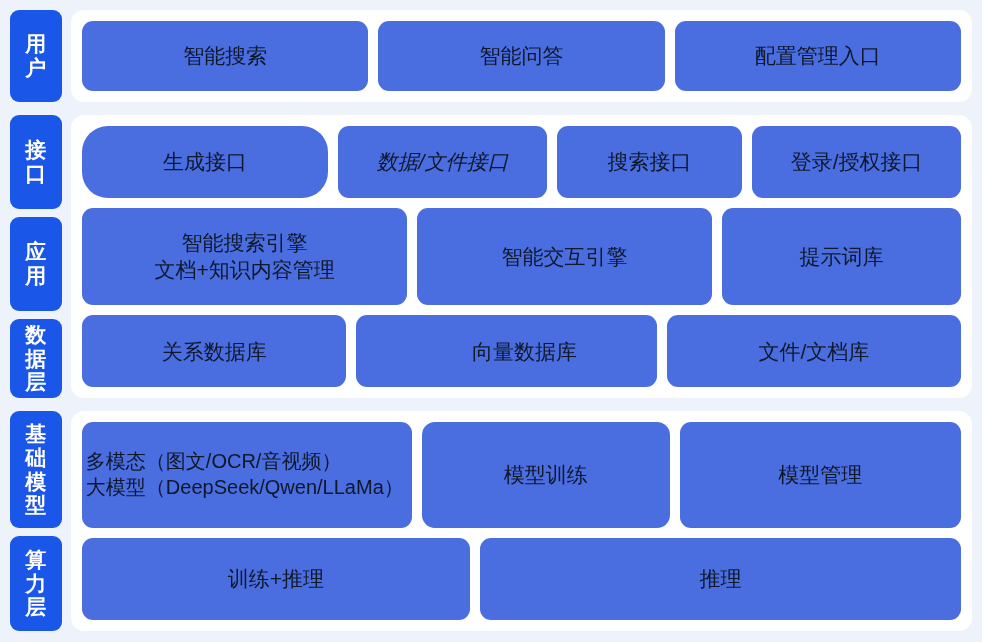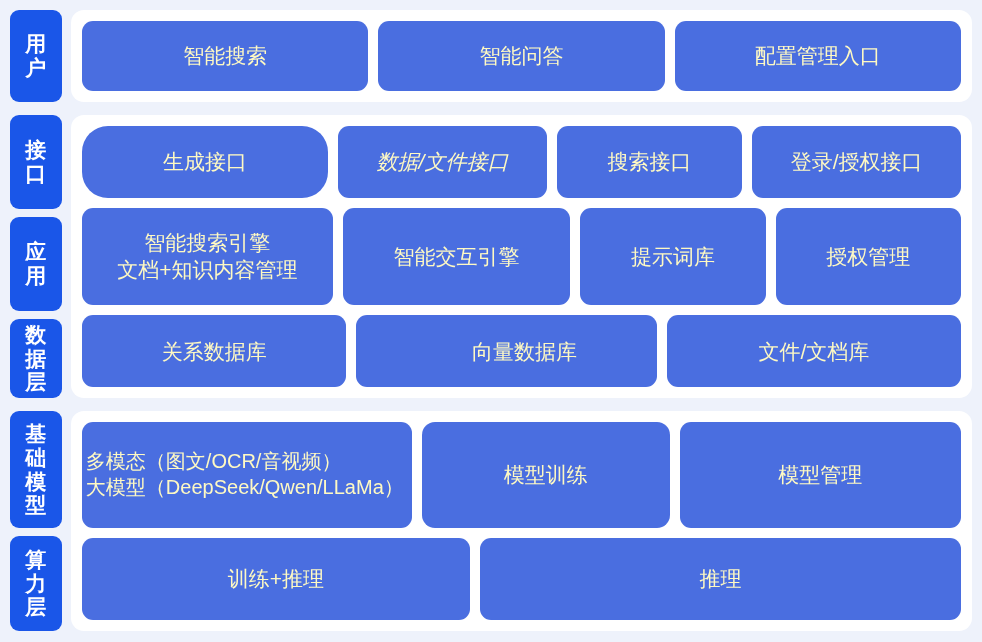--- a/index.html
+++ b/index.html
@@ -83,21 +83,21 @@
     display: flex;
     gap: 10px;
     flex: 1 1 auto;
     min-height: 0;
   }
 
   
   .card {
     background: #4a6ee0;
     border-radius: 11px;
-    color: #fef9c3;
+    color: #0f172a;
     display: flex;
     align-items: center;
     justify-content: center;
     text-align: center;
     font-size: 21px;
     line-height: 1.3;
     padding: 4px 8px;
     box-sizing: border-box;
     min-width: 0;
   }
@@ -188,21 +188,20 @@
 
       <div class="row row-app">
         <div class="card c0 two-line">
           <div>
             <span class="line">智能搜索引擎</span>
             <span class="line">文档+知识内容管理</span>
           </div>
         </div>
         <div class="card c1">智能交互引擎</div>
         <div class="card c2">提示词库</div>
-        <div class="card c3">授权管理</div>
       </div>
 
       <div class="row row-data">
         <div class="card c0">关系数据库</div>
         <div class="card c1">向量数据库</div>
         <div class="card c2">文件/文档库</div>
       </div>
     </div>
   </div>
 

